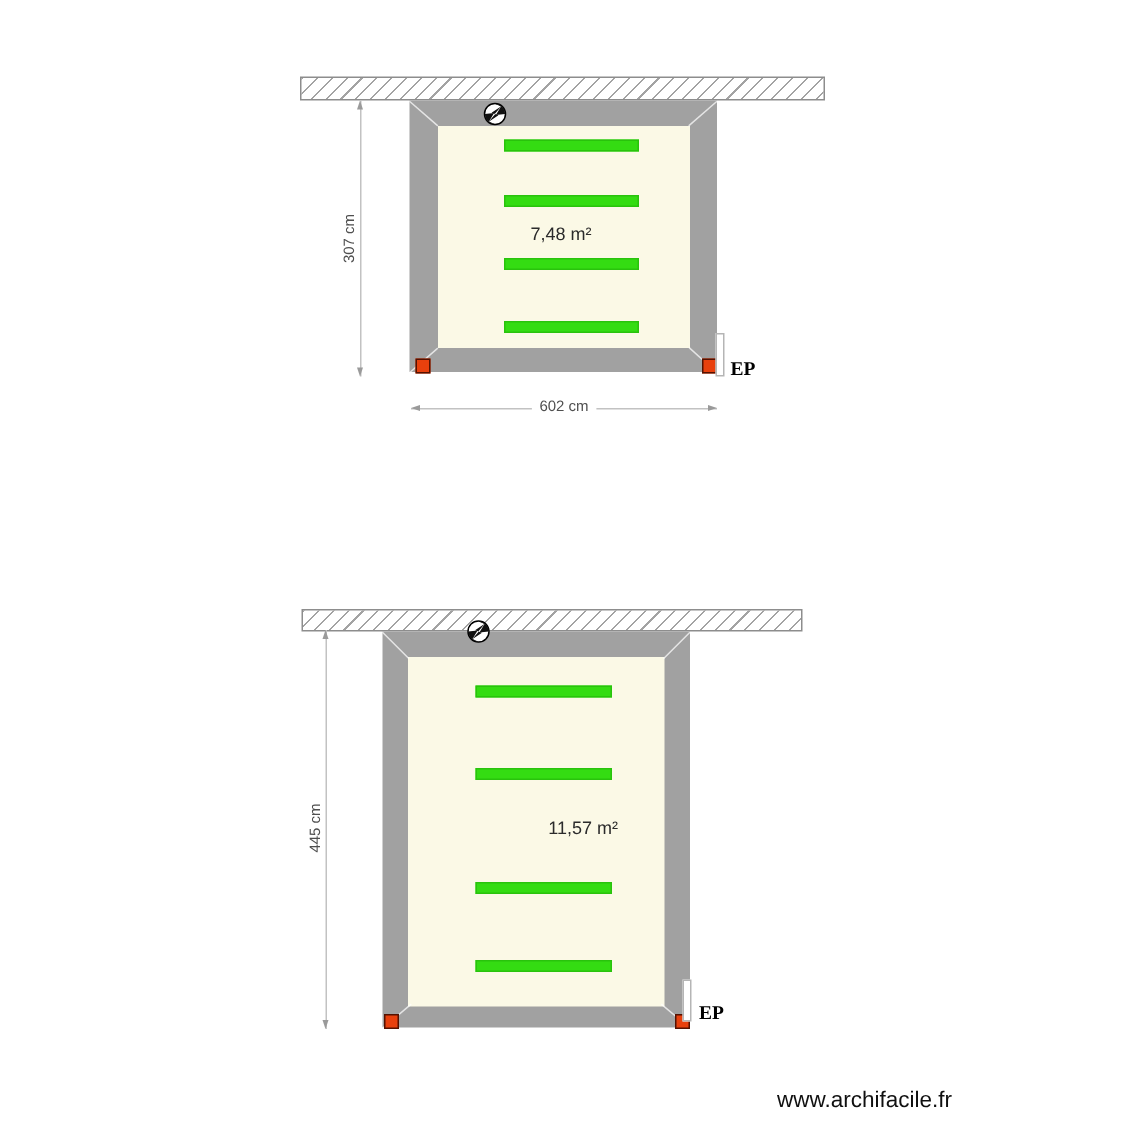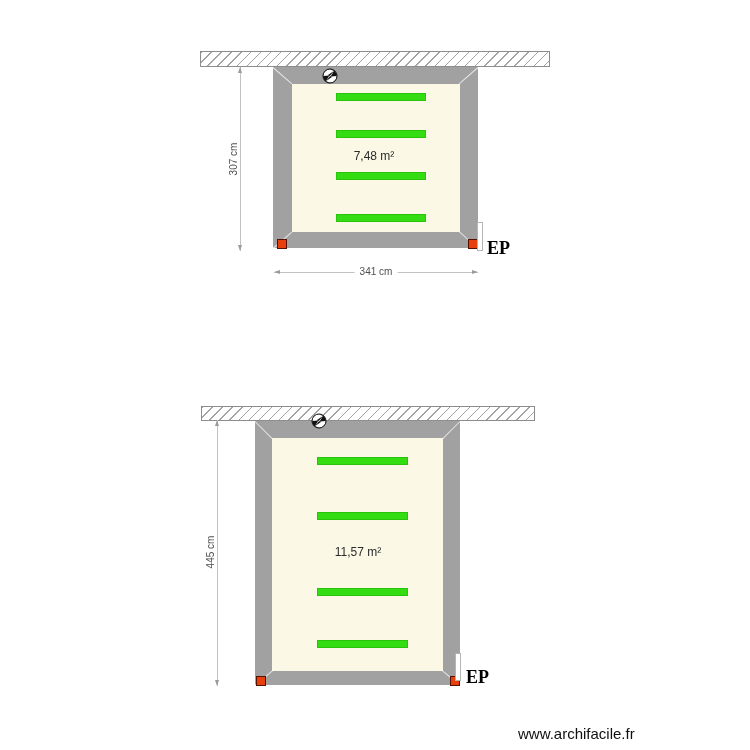--- a/index.html
+++ b/index.html
@@ -19,21 +19,21 @@
   .interior{position:absolute;background:#fbf9e6;}
   .seam{position:absolute;width:25px;height:1px;background:rgba(255,255,255,.72);transform-origin:0 50%;}
   
   .bar{position:absolute;height:8px;background:#34dc12;border:1px solid #29c30c;box-sizing:border-box;}
   
   .area-label{position:absolute;width:108px;text-align:center;font-size:12px;color:#2b2b2b;}
   
   .corner-sq{position:absolute;width:10px;height:10px;background:#e8400d;border:1px solid #551100;box-sizing:border-box;}
   
   .ep-notch{position:absolute;width:4px;background:#ffffff;border:1px solid #b5b5b5;box-sizing:content-box;}
-  .ep-label{position:absolute;font-family:"Liberation Serif",serif;font-weight:bold;font-size:18px;color:#000;}
+  .ep-label{position:absolute;font-family:"Liberation Serif",serif;font-weight:bold;font-size:13px;color:#000;}
   
   .vdim-line{position:absolute;width:1px;background:#c2c2c2;}
   .hdim{position:absolute;height:13px;}
   .hdim .line{position:absolute;left:0;right:0;top:6px;height:1px;background:#c2c2c2;}
   .dim-text{font-size:10px;color:#4f4f4f;white-space:nowrap;}
   .hdim .dim-text{position:absolute;left:50%;top:0;transform:translateX(-50%);background:#ffffff;padding:0 5px;}
   .vdim-label{position:absolute;width:44px;height:12px;text-align:center;transform:rotate(-90deg);}
   .arr{position:absolute;width:0;height:0;}
   .arr.left{border-top:2px solid transparent;border-bottom:2px solid transparent;border-right:6px solid #9a9a9a;}
   .arr.right{border-top:2px solid transparent;border-bottom:2px solid transparent;border-left:6px solid #9a9a9a;}
@@ -78,42 +78,42 @@
 
   <div class="vdim-line" style="left:240px;top:67px;height:184px;"></div>
   <div class="arr up" style="left:238px;top:67px;"></div>
   <div class="arr down" style="left:238px;top:245px;"></div>
   <div class="vdim-label dim-text" style="left:212px;top:153px;">307 cm</div>
 
   <div class="hdim" style="left:274px;top:266px;width:204px;">
     <div class="line"></div>
     <div class="arr left" style="left:0;top:4px;"></div>
     <div class="arr right" style="right:0;top:4px;"></div>
-    <div class="dim-text">341 cm</div>
+    <div class="dim-text">602 cm</div>
   </div>
 </div>
 
 <div class="abs" style="left:0;top:380px;width:750px;height:370px;">
 
   <div class="hatch-wall" style="left:201px;top:26px;width:334px;height:15px;"></div>
 
   <div class="room" style="left:255px;top:41px;width:205px;height:264px;"></div>
   <div class="interior" style="left:272px;top:58px;width:171px;height:233px;"></div>
 
   <div class="seam" style="left:255px;top:41px;transform:rotate(45deg);"></div>
   <div class="seam" style="left:460px;top:41px;transform:rotate(135deg);"></div>
   <div class="seam" style="left:255px;top:305px;transform:rotate(-40deg);"></div>
   <div class="seam" style="left:460px;top:305px;transform:rotate(-140deg);"></div>
 
   <div class="bar" style="left:317px;top:77px;width:91px;"></div>
   <div class="bar" style="left:317px;top:132px;width:91px;"></div>
   <div class="bar" style="left:317px;top:208px;width:91px;"></div>
   <div class="bar" style="left:317px;top:260px;width:91px;"></div>
 
-  <div class="area-label" style="left:304px;top:165px;">11,57 m²</div>
+  <div class="area-label" style="left:304px;top:165px;text-align:right;">11,57 m²</div>
 
   <svg class="light-icon" style="left:311px;top:33px;" viewBox="0 0 16 16">
     <circle cx="8" cy="8" r="7" fill="#ffffff" stroke="#000000" stroke-width="1"></circle>
     <path d="M8 1.2 A6.8 6.8 0 0 1 14.8 8 L8.6 8.6 L12 3 Z M8 14.8 A6.8 6.8 0 0 1 1.2 8 L7.4 7.4 L4 13 Z" fill="#111111"></path>
     <path d="M12.2 2.8 L5.7 7.2 L8.2 8 L3.8 13.2 L10.3 8.8 L7.8 8 Z" fill="#111111"></path>
   </svg>
 
   <div class="corner-sq" style="left:256px;top:296px;"></div>
   <div class="corner-sq" style="left:450px;top:296px;"></div>
 

